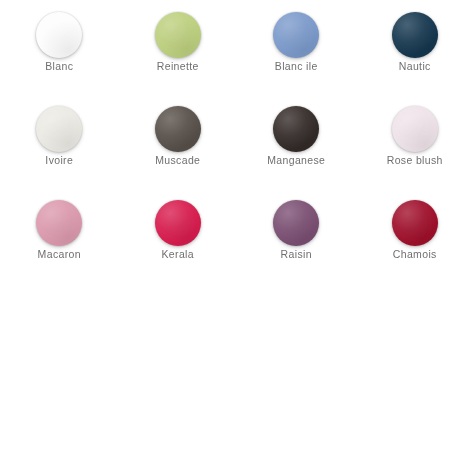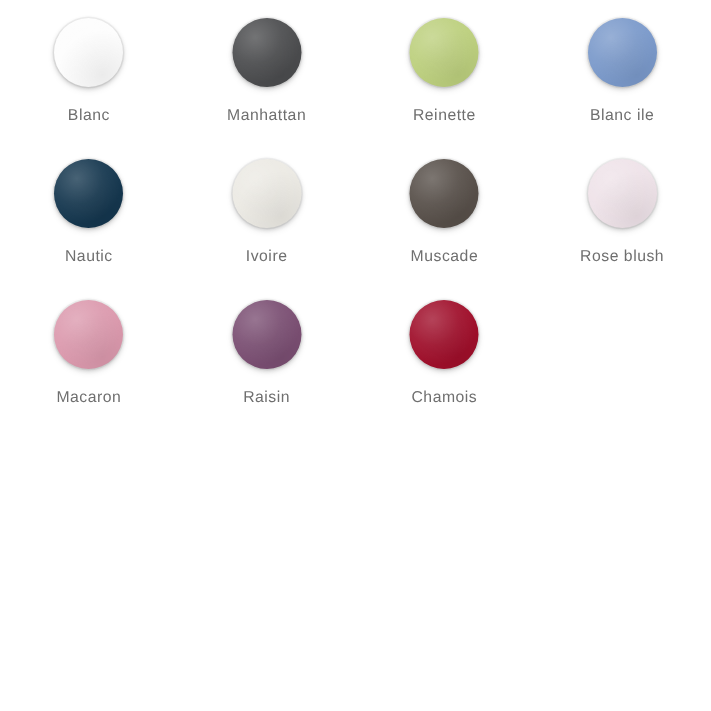--- a/index.html
+++ b/index.html
@@ -63,44 +63,37 @@
         rgba(255, 255, 255, 0.22) 0%,
         rgba(255, 255, 255, 0.07) 38%,
         rgba(255, 255, 255, 0) 68%),
       radial-gradient(circle at 70% 82%,
         rgba(0, 0, 0, 0.07) 0%,
         rgba(0, 0, 0, 0) 60%);
     pointer-events: none;
   }
 
   .swatch-label {
-    margin-top: 11px;
     font-size: 10.5px;
     line-height: 1.1;
     color: #6f6f6f;
     letter-spacing: 0.35px;
     text-align: center;
     white-space: nowrap;
   }
 </style>
 </head>
 <body style="background: rgb(255, 255, 255);">
 
 <div id="swatch-grid" style="grid-template-columns: repeat(4, 1fr);">
     <div class="swatch-cell">
       <div class="swatch-disc-wrap">
         <div class="swatch-disc" style="background: rgb(253, 253, 253);"></div>
       </div>
       <div class="swatch-label">Blanc</div>
-    </div>
-    <div class="swatch-cell">
-      <div class="swatch-disc-wrap">
-        <div class="swatch-disc" style="background: rgb(76, 77, 79);"></div>
-      </div>
-      <div class="swatch-label">Manhattan</div>
     </div>
     <div class="swatch-cell">
       <div class="swatch-disc-wrap">
         <div class="swatch-disc" style="background: rgb(189, 208, 126);"></div>
       </div>
       <div class="swatch-label">Reinette</div>
     </div>
     <div class="swatch-cell">
       <div class="swatch-disc-wrap">
         <div class="swatch-disc" style="background: rgb(123, 154, 203);"></div>
@@ -120,29 +113,41 @@
       <div class="swatch-label">Ivoire</div>
     </div>
     <div class="swatch-cell">
       <div class="swatch-disc-wrap">
         <div class="swatch-disc" style="background: rgb(88, 80, 74);"></div>
       </div>
       <div class="swatch-label">Muscade</div>
     </div>
     <div class="swatch-cell">
       <div class="swatch-disc-wrap">
+        <div class="swatch-disc" style="background: rgb(51, 43, 40);"></div>
+      </div>
+      <div class="swatch-label">Manganese</div>
+    </div>
+    <div class="swatch-cell">
+      <div class="swatch-disc-wrap">
         <div class="swatch-disc" style="background: rgb(239, 227, 233);"></div>
       </div>
       <div class="swatch-label">Rose blush</div>
     </div>
     <div class="swatch-cell">
       <div class="swatch-disc-wrap">
         <div class="swatch-disc" style="background: rgb(220, 154, 174);"></div>
       </div>
       <div class="swatch-label">Macaron</div>
+    </div>
+    <div class="swatch-cell">
+      <div class="swatch-disc-wrap">
+        <div class="swatch-disc" style="background: rgb(216, 28, 78);"></div>
+      </div>
+      <div class="swatch-label">Kerala</div>
     </div>
     <div class="swatch-cell">
       <div class="swatch-disc-wrap">
         <div class="swatch-disc" style="background: rgb(123, 79, 115);"></div>
       </div>
       <div class="swatch-label">Raisin</div>
     </div>
     <div class="swatch-cell">
       <div class="swatch-disc-wrap">
         <div class="swatch-disc" style="background: rgb(160, 15, 43);"></div>

